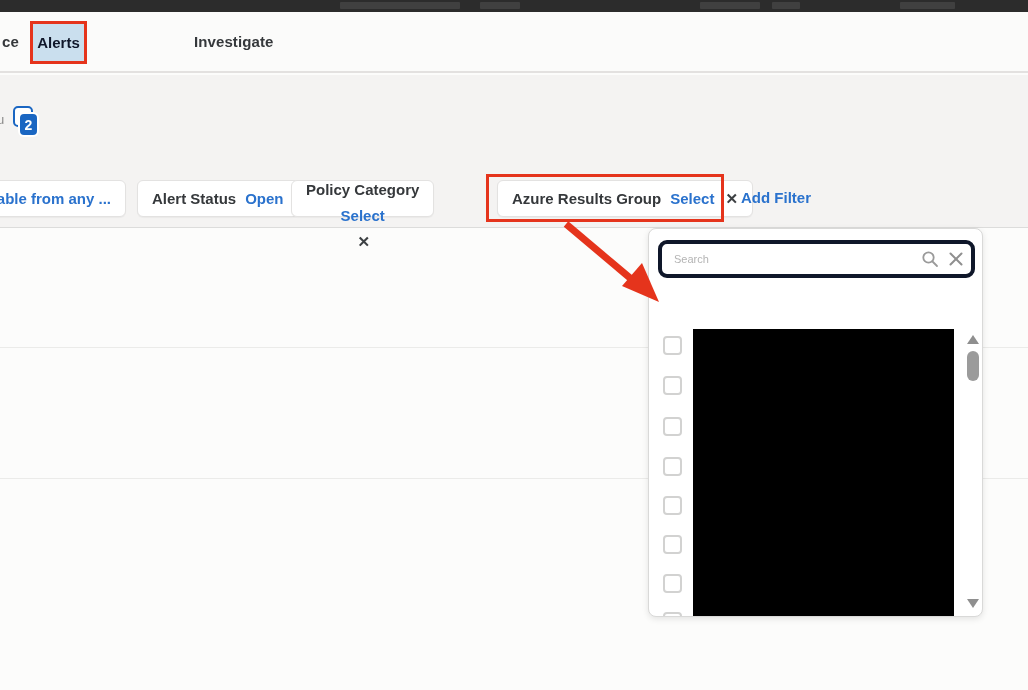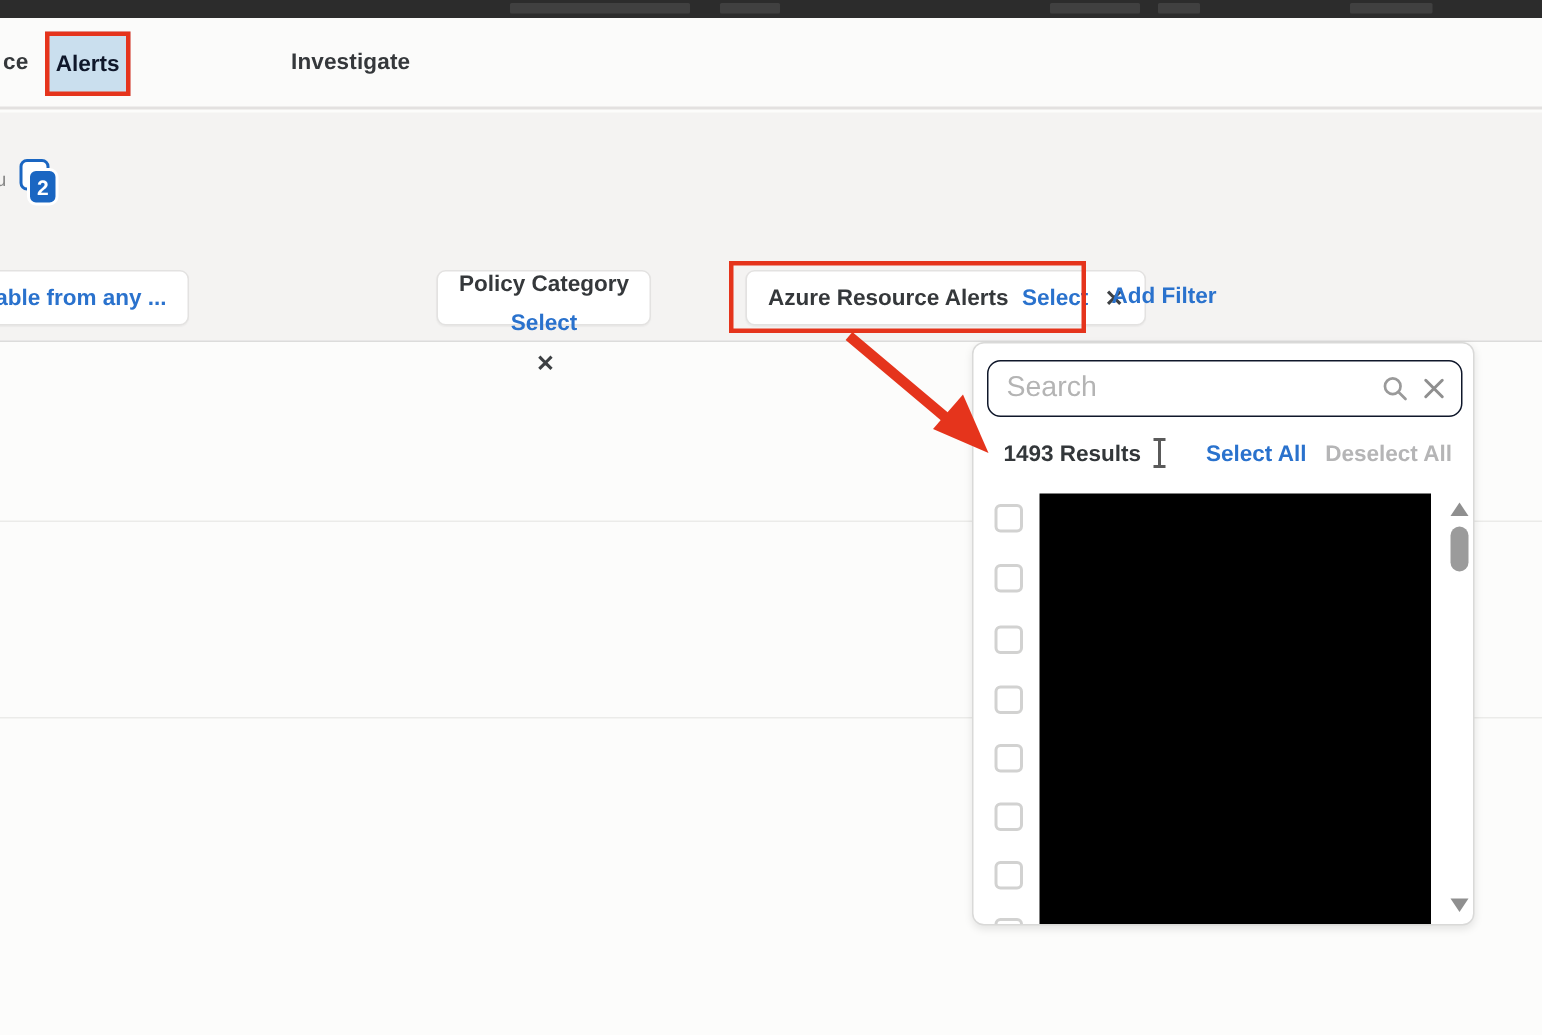--- a/index.html
+++ b/index.html
@@ -39,21 +39,21 @@
   .chip4 { left:497px; }
   .azure-redbox { position:absolute; left:486px; top:174px; width:238px; height:48px; border:3px solid #e5341c; pointer-events:none; }
   .add-filter { position:absolute; left:741px; top:189px; font-size:15px; font-weight:700; color:#2a72cd; cursor:pointer; }
 
   
   .content-line { position:absolute; left:0; width:1028px; height:0; border-top:1px solid #ebebe9; }
 
   
   .panel { position:absolute; left:648px; top:228px; width:335px; height:389px; background:#ffffff; border:1px solid #d9d9d8; border-radius:8px; box-shadow:0 2px 6px rgba(0,0,0,.10); overflow:hidden; }
   .search-wrap { position:absolute; left:9px; top:11px; width:317px; height:38px; }
-  .search-input { width:100%; height:100%; border:1px solid #0f172a; border-radius:9px; padding:0 64px 0 12px; font-size:19px; color:#4a4a4a; outline:none; font-family:"Liberation Sans", sans-serif; background:#ffffff; }
+  .search-input { width:100%; height:100%; border:4px solid #0f172a; border-radius:9px; padding:0 64px 0 12px; font-size:11px; color:#4a4a4a; outline:none; font-family:"Liberation Sans", sans-serif; background:#ffffff; }
   .search-input::placeholder { color:#b4b4b4; }
   .search-icons { position:absolute; right:10px; top:0; height:100%; display:flex; align-items:center; gap:8px; }
   .sicon { width:18px; height:18px; display:block; }
 
   .results-row { position:absolute; left:0; top:62px; width:335px; height:24px; }
   .results-count { position:absolute; left:20px; top:3px; font-size:15px; font-weight:700; color:#33373a; }
   .ibeam { position:absolute; left:119px; top:0; width:10px; height:22px; }
   .ibeam .bar { position:absolute; left:4px; top:2px; width:2px; height:18px; background:#5a5a5a; }
   .ibeam .cap { position:absolute; left:1px; width:8px; height:2px; background:#5a5a5a; }
   .ibeam .cap.t { top:1px; } .ibeam .cap.b { bottom:1px; }
@@ -98,29 +98,33 @@
 
   <div class="badge-stack">
     <div class="badge-back"></div>
     <div class="badge-front">2</div>
   </div>
 
   <div class="chip chip1">
     <span class="val">chable from any ...</span>
   </div>
 
+  <div class="chip chip2">
+    <span>Alert Status</span>
+    <span class="val">Open</span>
+  </div>
 
   <div class="chip chip3">
     <span>Policy Category</span>
     <span class="val">Select</span>
     <span class="close">✕</span>
   </div>
 
   <div class="chip chip4">
-    <span>Azure Resource Alerts</span>
+    <span>Azure Results Group</span>
     <span class="val">Select</span>
     <span class="close">✕</span>
   </div>
 
   <div class="azure-redbox"></div>
 
   <div class="add-filter">Add Filter</div>
 
   <div class="content-line" style="top:347px;"></div>
   <div class="content-line" style="top:478px;"></div>
@@ -134,30 +138,20 @@
           <circle cx="7.5" cy="7.5" r="5.2" fill="none" stroke="#9a9a9a" stroke-width="1.8"></circle>
           <line x1="11.5" y1="11.5" x2="16" y2="16" stroke="#9a9a9a" stroke-width="1.8" stroke-linecap="round"></line>
         </svg>
         <svg class="sicon" viewBox="0 0 18 18">
           <line x1="3.5" y1="3.5" x2="14.5" y2="14.5" stroke="#8f8f8f" stroke-width="2" stroke-linecap="round"></line>
           <line x1="14.5" y1="3.5" x2="3.5" y2="14.5" stroke="#8f8f8f" stroke-width="2" stroke-linecap="round"></line>
         </svg>
       </div>
     </div>
 
-    <div class="results-row">
-      <span class="results-count">1493 Results</span>
-      <span class="ibeam">
-        <span class="bar"></span>
-          <span class="cap t"></span>
-          <span class="cap b"></span>
-      </span>
-      <span class="select-all">Select All</span>
-      <span class="deselect-all">Deselect All</span>
-    </div>
 
     <div class="list">
       <div class="checkbox" style="top:11px;"></div>
       <div class="checkbox" style="top:51px;"></div>
       <div class="checkbox" style="top:92px;"></div>
       <div class="checkbox" style="top:132px;"></div>
       <div class="checkbox" style="top:171px;"></div>
       <div class="checkbox" style="top:210px;"></div>
       <div class="checkbox" style="top:249px;"></div>
       <div class="checkbox" style="top:287px;"></div>

